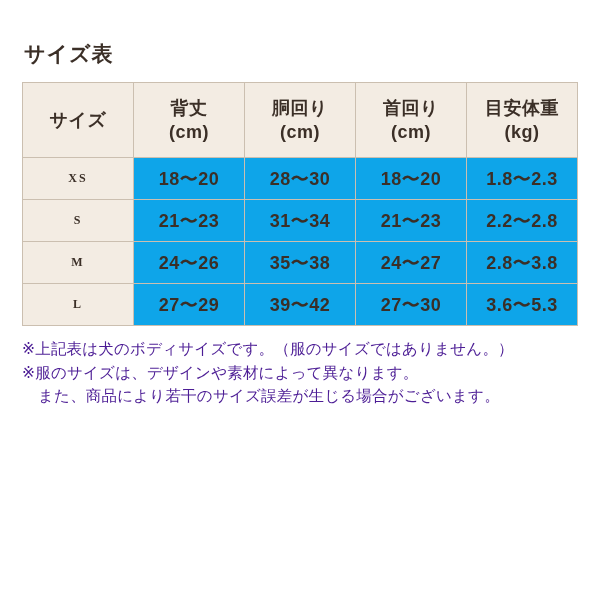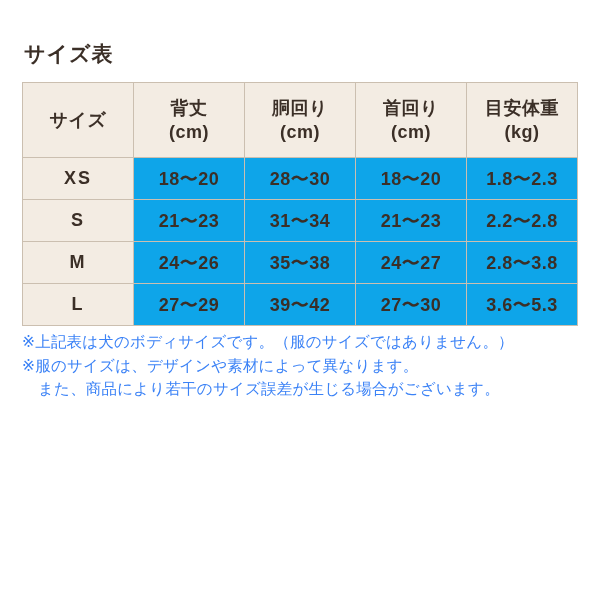--- a/index.html
+++ b/index.html
@@ -45,36 +45,37 @@
   table.size-table thead th {
     background: #f3ece3;
     font-size: 18px;
     line-height: 1.35;
     height: 66px;
     padding: 4px 2px;
     letter-spacing: 0.5px;
   }
   table.size-table tbody th.rowhead {
     background: #f3ece3;
-    font-size: 18px;
+    font-size: 12px;
     letter-spacing: 2px;
     width: 110px;
     height: 39px;
+    font-family: Liberation Serif, serif;
   }
   table.size-table tbody td {
     background: #0ea5e9;
     font-size: 18px;
     height: 39px;
     letter-spacing: 0.5px;
   }
   .notes {
-    margin-top: 4px;
+    margin-top: 11px;
     font-size: 15.5px;
     line-height: 1.55;
-    color: #3b82f6;
+    color: #4c1d95;
     letter-spacing: 0.2px;
   }
   .notes .note-line {
     white-space: nowrap;
   }
   .notes .note-line.indent {
     padding-left: 16px;
     font-family: Liberation Mono, monospace;
   }
 </style>

